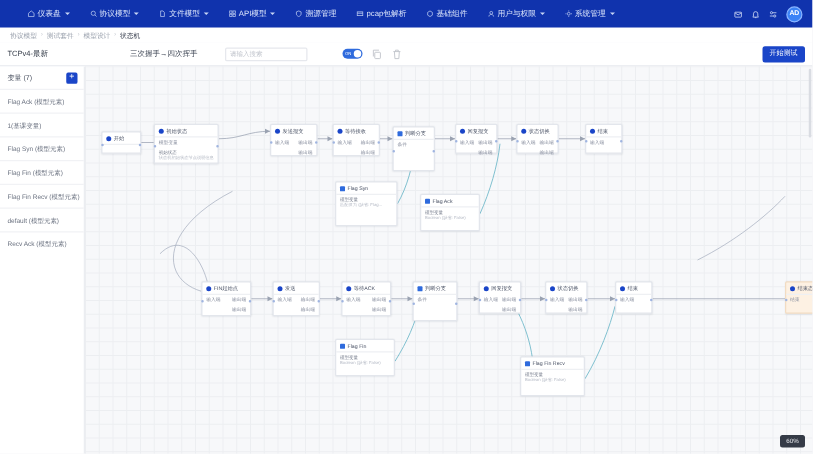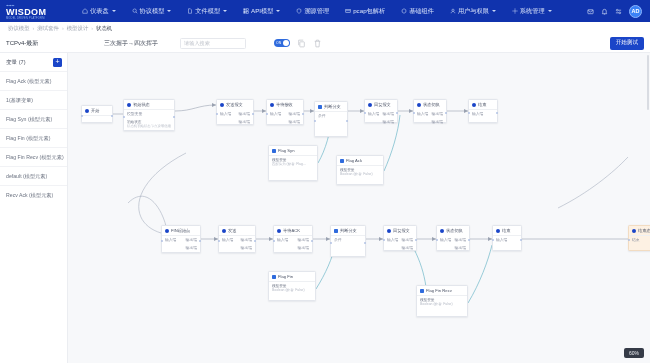--- a/index.html
+++ b/index.html
@@ -168,27 +168,20 @@
 
   .scroll-v {
     position: absolute; right: 1px; top: 2px; width: 2.5px; height: 55px;
     background: #d9dce2; border-radius: 2px;
   }
 </style>
 </head>
 <body>
 
 <div class="topnav">
-  <div class="logo-wrap">
-    <div>
-      <div class="logo-mark">⌁⌁⌁</div>
-      <div class="logo-text">WISDOM</div>
-      <div class="logo-sub">MODEL DRIVEN PLATFORM</div>
-    </div>
-  </div>
 
   <div class="nav-items">
     <div class="nav-item">
       <svg class="ic" viewBox="0 0 16 16" fill="none" stroke="#cfdcf8" stroke-width="1.6">
           <path d="M2 7l6-5 6 5v7H2z"></path>
         </svg>
       <span>仪表盘</span>
       <i class="caret"></i>
     </div>
     <div class="nav-item">

